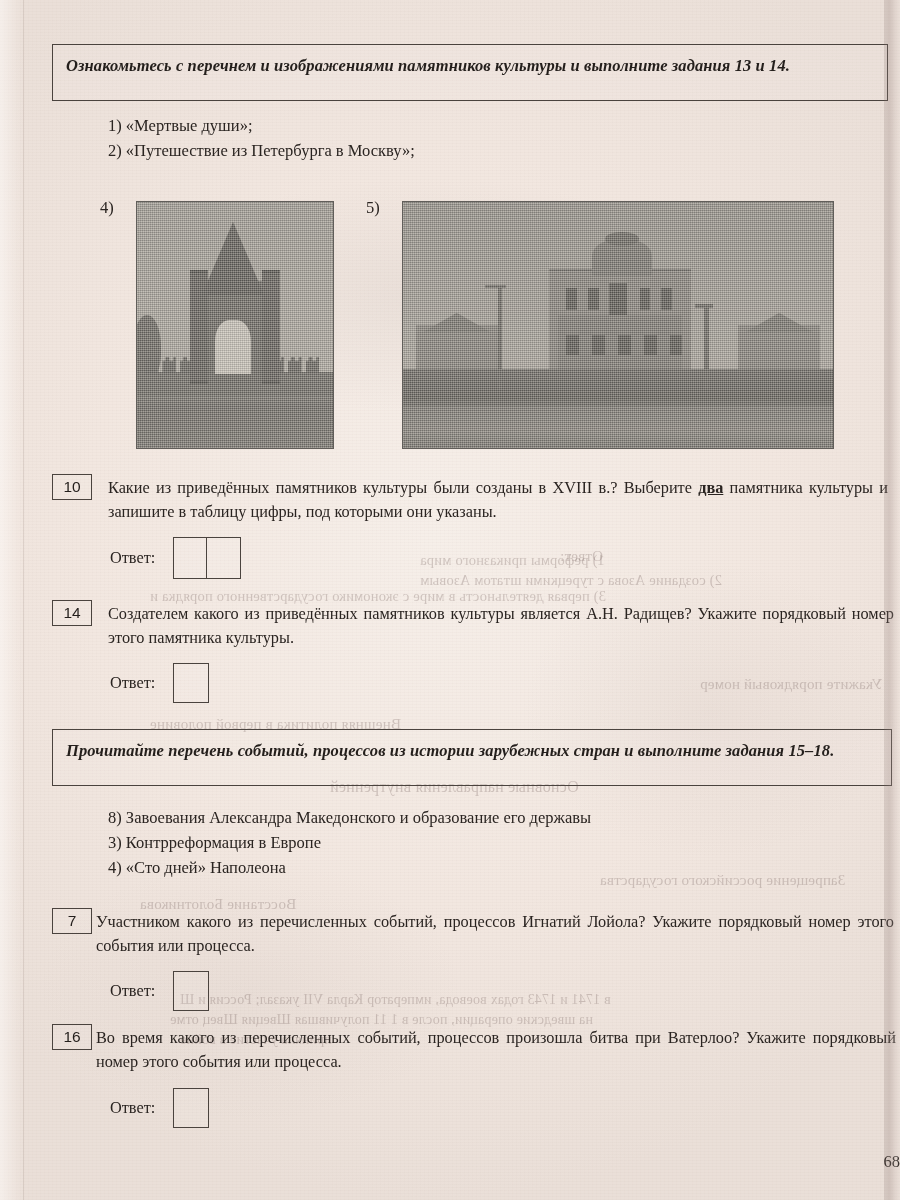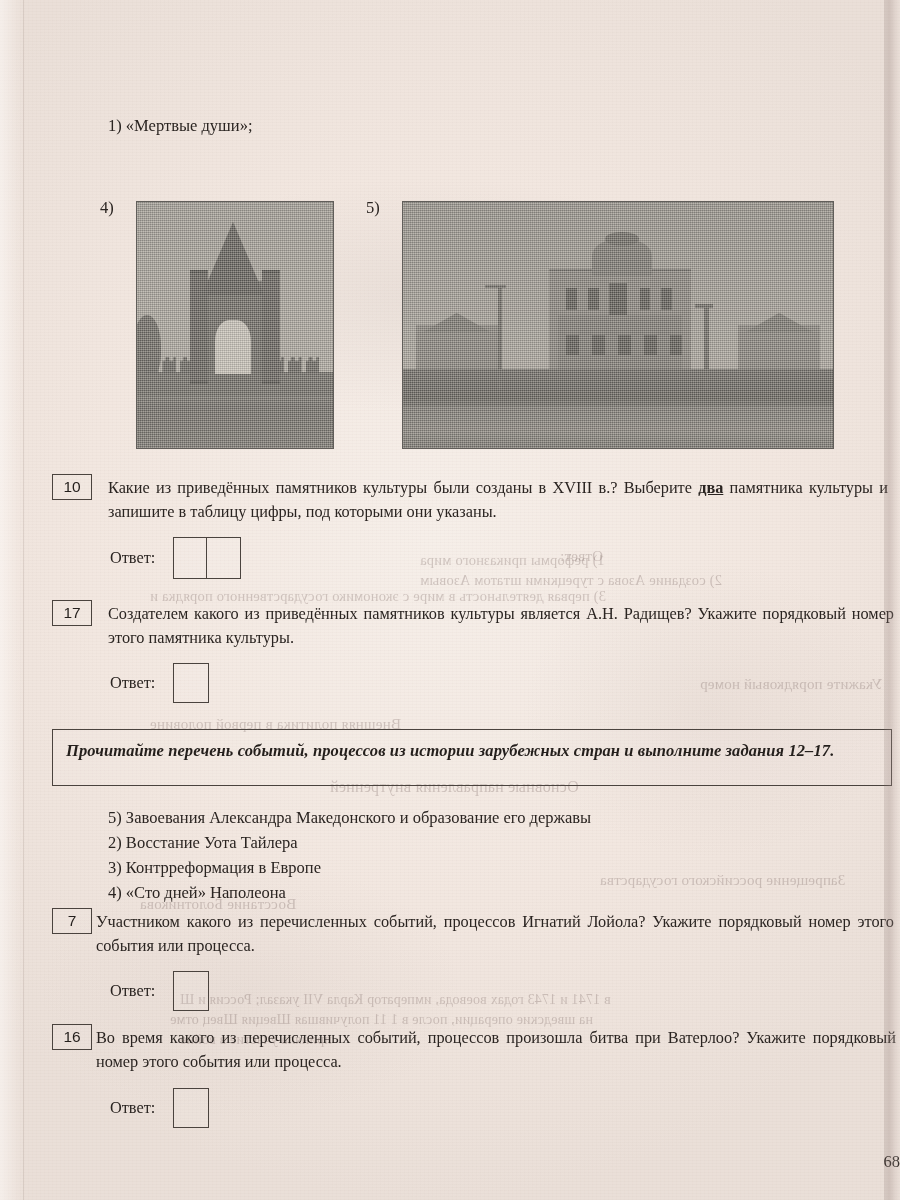--- a/index.html
+++ b/index.html
@@ -226,23 +226,27 @@
   <div class="bleed" style="left:700px; top:676px; font-size:15px;">Укажите порядковый номер</div>
   <div class="bleed" style="left:150px; top:716px; font-size:15px;">Внешняя политика в первой половине</div>
   <div class="bleed" style="left:600px; top:872px; font-size:15px;">Запрещение российского государства</div>
   <div class="bleed" style="left:140px; top:896px; font-size:15px;">Восстание Болотникова</div>
   <div class="bleed" style="left:180px; top:992px; font-size:14px;">в 1741 и 1743 годах воевода, император Карла VII указал; Россия и Ш</div>
   <div class="bleed" style="left:170px; top:1012px; font-size:14px;">на шведские операции, после в 1 11 получившая Швеция Швец отме</div>
   <div class="bleed" style="left:180px; top:1032px; font-size:14px;">приняла участие в войне</div>
 
   <div class="content">
 
+    <div class="inst-box" style="left:52px; top:44px; width:836px; height:57px;">
+      <div class="inst-text">Ознакомьтесь с перечнем и изображениями памятников культуры и выполните задания 13 и 14.</div>
+    </div>
 
     <div class="src-list" style="left:108px; top:113px;">
       <div>1) «Мертвые души»;</div>
+      <div>2) «Путешествие из Петербурга в Москву»;</div>
     </div>
 
     <div class="img-num" style="left:100px; top:198px;">4)</div>
     <div class="photo" style="left:136px; top:201px; width:198px; height:248px;">
       <div class="sky" style="background:linear-gradient(180deg,#a79b94 0%,#b3a8a1 60%,#bcb1aa 100%);"></div>
       <div class="mon-tree"></div>
       <div class="mon-ground"></div>
       <div class="mon-wall"></div>
       <div class="mon-merlon" style="left:4%;"></div>
       <div class="mon-merlon" style="left:13%;"></div>
@@ -293,36 +297,35 @@
       <span>Какие из приведённых памятников культуры были созданы в XVIII в.? Выберите </span><u>два</u><span> памятника культуры и запишите в таблицу цифры, под которыми они указаны.</span>
     </div>
     <div class="answer-row" style="left:110px; top:537px;">
       <span class="answer-label">Ответ:</span>
       <span class="answer-cells">
         <span class="cell" style="width:34px;height:42px;"></span>
         <span class="cell" style="width:34px;height:42px;"></span>
       </span>
     </div>
 
-    <div class="q-num" style="left:52px; top:600px;">17</div>
+    <div class="q-num" style="left:52px; top:600px;">14</div>
     <div class="q-text" style="left:108px; top:602px; width:786px;">Создателем какого из приведённых памятников культуры является А.Н. Радищев? Укажите порядковый номер этого памятника культуры.</div>
     <div class="answer-row" style="left:110px; top:663px;">
       <span class="answer-label">Ответ:</span>
       <span class="answer-cells">
         <span class="cell" style="width:36px;height:40px;"></span>
       </span>
     </div>
 
     <div class="inst-box" style="left:52px; top:729px; width:840px; height:57px;">
-      <div class="inst-text">Прочитайте перечень событий, процессов из истории зарубежных стран и выполните задания 12–17.</div>
+      <div class="inst-text">Прочитайте перечень событий, процессов из истории зарубежных стран и выполните задания 15–18.</div>
     </div>
 
     <div class="src-list" style="left:108px; top:805px;">
-      <div>5) Завоевания Александра Македонского и образование его державы</div>
-      <div>2) Восстание Уота Тайлера</div>
+      <div>8) Завоевания Александра Македонского и образование его державы</div>
       <div>3) Контрреформация в Европе</div>
       <div>4) «Сто дней» Наполеона</div>
     </div>
 
     <div class="q-num" style="left:52px; top:908px;">7</div>
     <div class="q-text" style="left:96px; top:910px; width:798px;">Участником какого из перечисленных событий, процессов Игнатий Лойола? Укажите порядковый номер этого события или процесса.</div>
     <div class="answer-row" style="left:110px; top:971px;">
       <span class="answer-label">Ответ:</span>
       <span class="answer-cells">
         <span class="cell" style="width:36px;height:40px;"></span>

